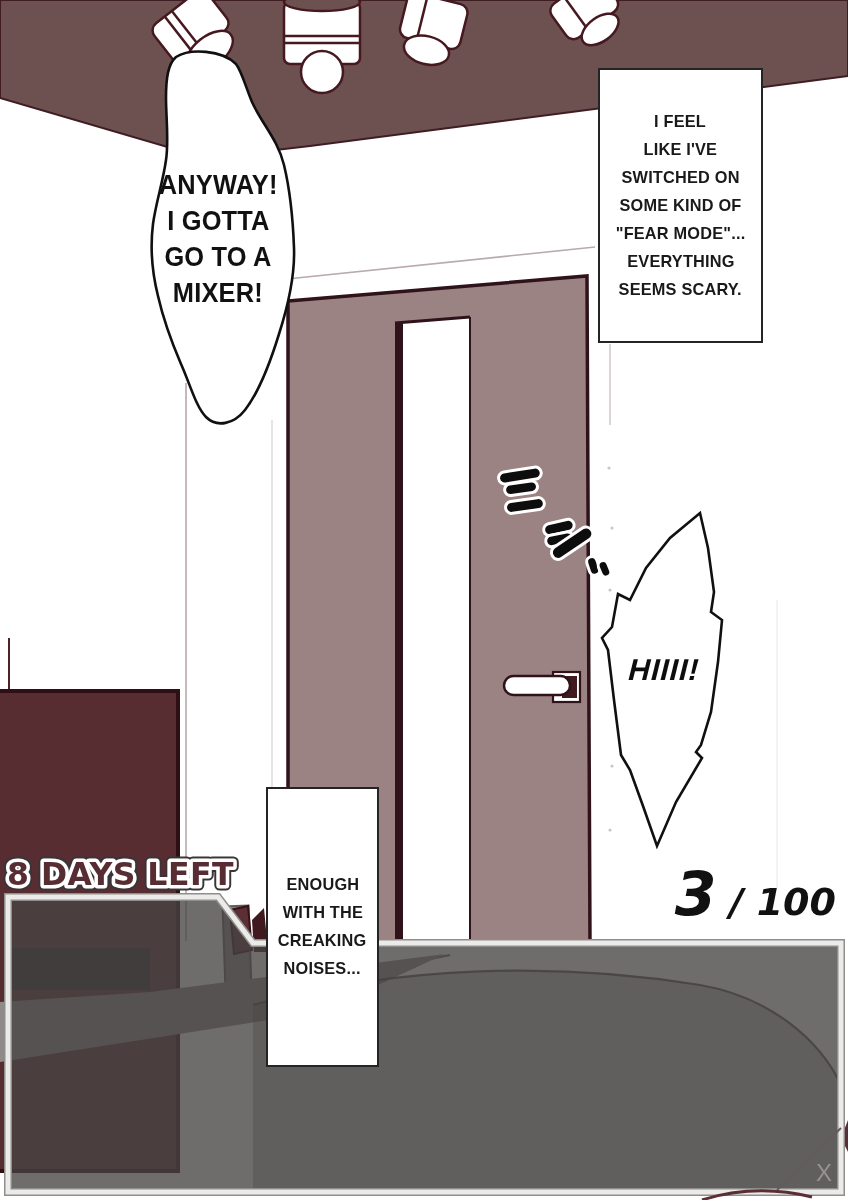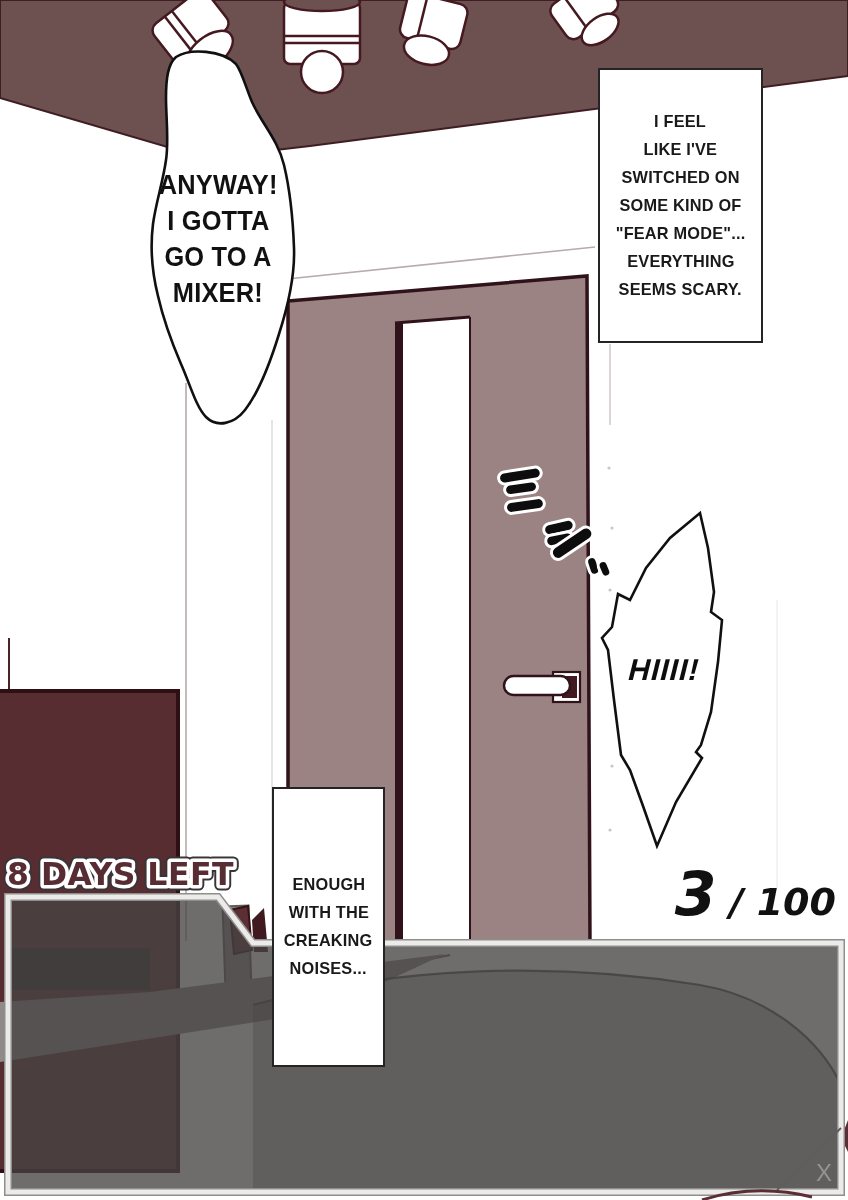--- a/index.html
+++ b/index.html
@@ -139,21 +139,21 @@
   <div class="overlay caption" style="left:598px;top:68px;width:161px;height:271px;">
     <span>I FEEL</span>
     <span>LIKE I'VE</span>
     <span>SWITCHED ON</span>
     <span>SOME KIND OF</span>
     <span>"FEAR MODE"...</span>
     <span>EVERYTHING</span>
     <span>SEEMS SCARY.</span>
   </div>
 
-  <div class="overlay caption" style="left:272px;top:787px;width:109px;height:276px;">
+  <div class="overlay caption" style="left:266px;top:787px;width:109px;height:276px;">
     <span>ENOUGH</span>
     <span>WITH THE</span>
     <span>CREAKING</span>
     <span>NOISES...</span>
   </div>
 
   <div class="overlay speech-text" style="left:138px;top:167px;width:160px;">
     <span>ANYWAY!</span>
     <span>I GOTTA</span>
     <span>GO TO A</span>

